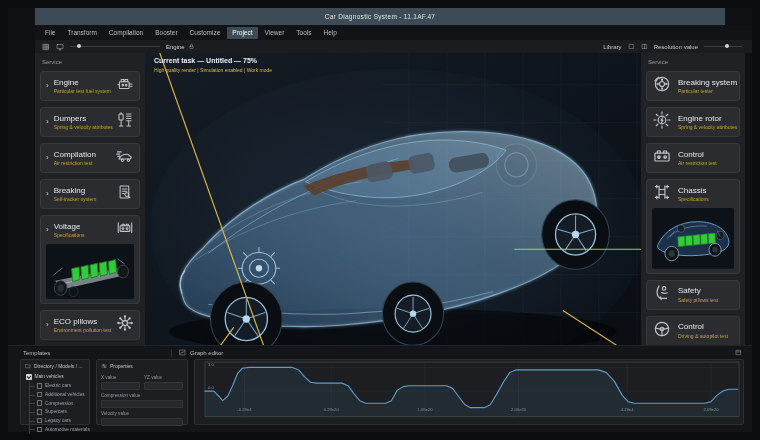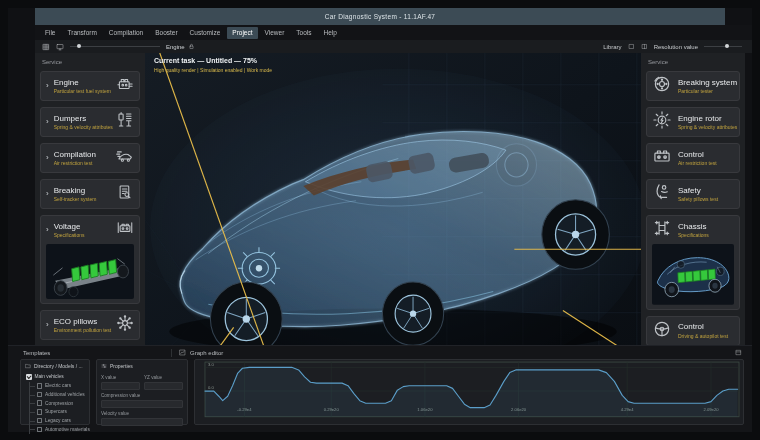--- a/index.html
+++ b/index.html
@@ -387,33 +387,20 @@
                   </svg></span>
                 <div class="tt">
                   <div class="t1">Control</div>
                   <div class="t2">Air restriction test</div>
                 </div>
               </div>
             </div>
             <div class="card r">
               <div class="card-row">
                 <span class="cicon"><svg viewBox="0 0 24 24" width="20" height="20" fill="none" stroke="currentColor" stroke-width="1.4" stroke-linecap="round" stroke-linejoin="round">
-                    <path d="M8.5 3.5c-2.8 4.5-3 9.5-.8 13 .9 1.4 2.2 2 3.8 2h6"></path>
-                    <circle cx="14.5" cy="6.5" r="2.1"></circle>
-                    <path d="M11.5 11.5c2.2 1.3 4.6 1.3 6.8.3M10 16.5l1 3.5"></path>
-                  </svg></span>
-                <div class="tt">
-                  <div class="t1">Safety</div>
-                  <div class="t2">Safety pillows test</div>
-                </div>
-              </div>
-            </div>
-            <div class="card r">
-              <div class="card-row">
-                <span class="cicon"><svg viewBox="0 0 24 24" width="20" height="20" fill="none" stroke="currentColor" stroke-width="1.4" stroke-linecap="round" stroke-linejoin="round">
                     <path d="M8.5 4.5v15M15.5 4.5v15M8.5 9h7M8.5 15h7"></path>
                     <path d="M4 5.5h3.5M4 18.5h3.5M16.5 5.5H20M16.5 18.5H20M5.7 4v3M5.7 17v3M18.3 4v3M18.3 17v3"></path>
                   </svg></span>
                 <div class="tt">
                   <div class="t1">Chassis</div>
                   <div class="t2">Specifications</div>
                 </div>
               </div>
               <div class="preview">
                 <svg viewBox="0 0 108 80">
@@ -426,20 +413,33 @@
                   <path d="M64 35l9-1 .5 13-9 1z" fill="#35c93c" stroke="#1b7c22"></path>
                   <path d="M74 34l9-1 .5 13-9 1z" fill="#35c93c" stroke="#1b7c22"></path>
                   <ellipse cx="26" cy="60" rx="9" ry="9.5" fill="#10141a" stroke="#9fb6c6"></ellipse>
                   <ellipse cx="26" cy="60" rx="4" ry="4.5" fill="#2b3642"></ellipse>
                   <ellipse cx="83" cy="55" rx="8" ry="8.5" fill="#10141a" stroke="#9fb6c6"></ellipse>
                   <ellipse cx="83" cy="55" rx="3.5" ry="4" fill="#2b3642"></ellipse>
                   <ellipse cx="38" cy="27" rx="5" ry="5" fill="#10141a" stroke="#5f7b90" opacity=".7"></ellipse>
                   <ellipse cx="90" cy="36" rx="5" ry="5.5" fill="#10141a" stroke="#5f7b90" opacity=".7"></ellipse>
                   <path d="M30 30l-6 8M86 30l4 8" stroke="#b0c4d4" stroke-width=".8" opacity=".6"></path>
                 </svg>
+              </div>
+            </div>
+            <div class="card r">
+              <div class="card-row">
+                <span class="cicon"><svg viewBox="0 0 24 24" width="20" height="20" fill="none" stroke="currentColor" stroke-width="1.4" stroke-linecap="round" stroke-linejoin="round">
+                    <path d="M8.5 3.5c-2.8 4.5-3 9.5-.8 13 .9 1.4 2.2 2 3.8 2h6"></path>
+                    <circle cx="14.5" cy="6.5" r="2.1"></circle>
+                    <path d="M11.5 11.5c2.2 1.3 4.6 1.3 6.8.3M10 16.5l1 3.5"></path>
+                  </svg></span>
+                <div class="tt">
+                  <div class="t1">Safety</div>
+                  <div class="t2">Safety pillows test</div>
+                </div>
               </div>
             </div>
             <div class="card r">
               <div class="card-row">
                 <span class="cicon"><svg viewBox="0 0 24 24" width="20" height="20" fill="none" stroke="currentColor" stroke-width="1.4" stroke-linecap="round" stroke-linejoin="round">
                     <circle cx="12" cy="12" r="8"></circle>
                     <circle cx="12" cy="12" r="2.1"></circle>
                     <path d="M4.2 10.6c2.6 1 5.2 1.5 7.8 1.5s5.2-.5 7.8-1.5M12 14.1V20"></path>
                   </svg></span>
                 <div class="tt">

